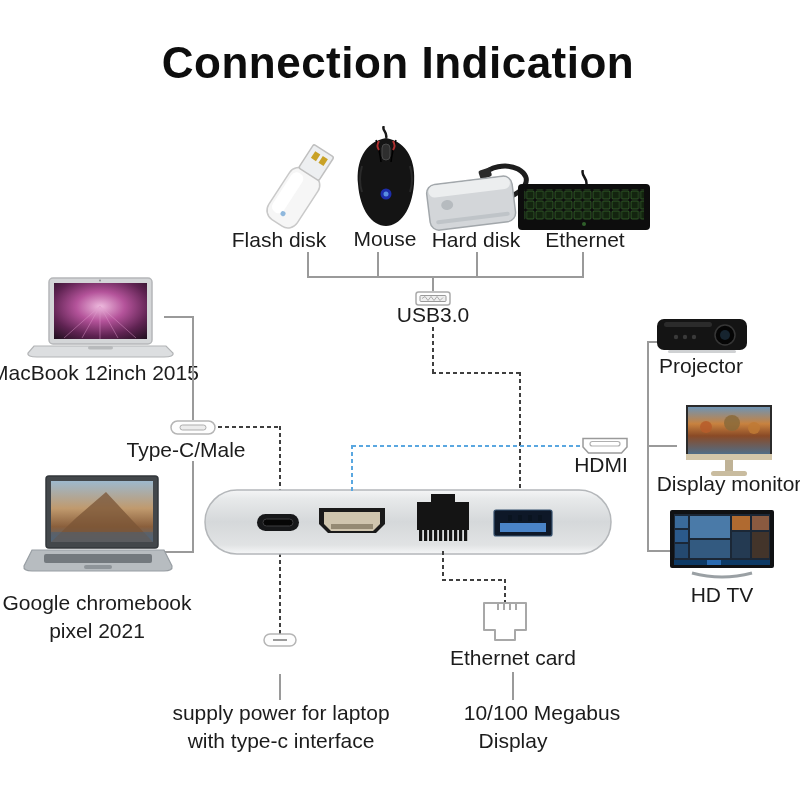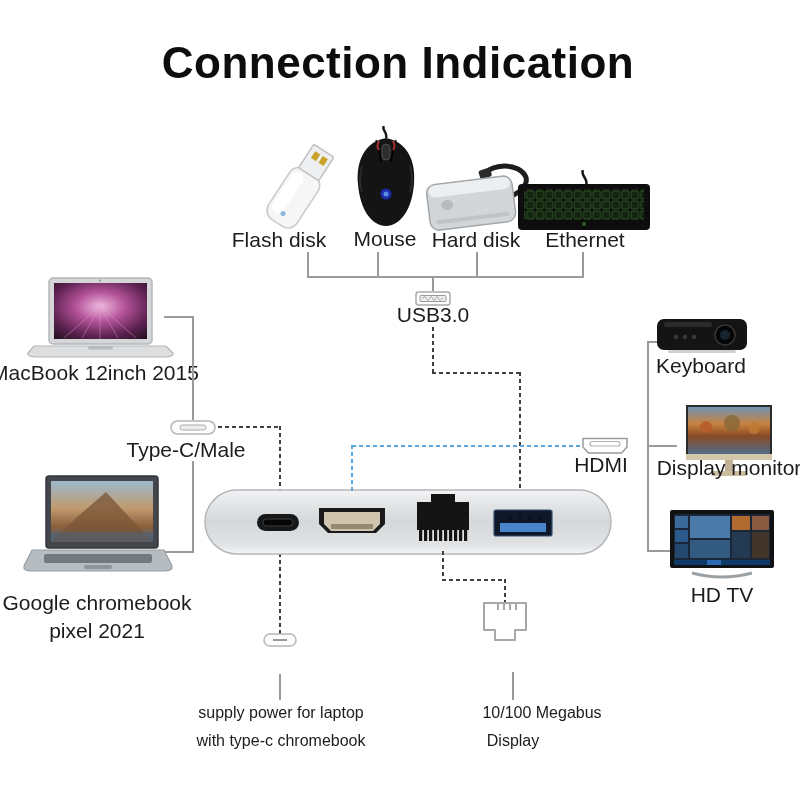--- a/index.html
+++ b/index.html
@@ -1,21 +1,21 @@
 <!DOCTYPE html>
 <html><head>
 <meta charset="utf-8">
 <style>
   html,body{margin:0;padding:0;background:#fff;}
   #canvas{position:relative;width:800px;height:800px;background:#ffffff;overflow:hidden;
           font-family:"Liberation Sans",sans-serif;color:#1c1c1c;}
   .abs{position:absolute;}
   .lbl{position:absolute;transform:translate(-50%,-50%);white-space:nowrap;
        font-size:21px;color:#1c1c1c;text-align:center;line-height:1.1;}
-  .lbl.small{font-size:16px;}
+  .lbl.small{font-size:21px;}
   .title{position:absolute;left:398px;top:63px;transform:translate(-50%,-50%);
          font-size:44px;font-weight:bold;color:#0d0d0d;white-space:nowrap;letter-spacing:0.5px;}
   
   .lv{position:absolute;width:2px;background:#9a9a9a;}
   .lh{position:absolute;height:2px;background:#9a9a9a;}
   
   .dv{position:absolute;width:2px;background:repeating-linear-gradient(#3f3f3f 0 4px,transparent 4px 7px);}
   .dh{position:absolute;height:2px;background:repeating-linear-gradient(90deg,#3f3f3f 0 4px,transparent 4px 7px);}
   
   .bv{position:absolute;width:2px;background:repeating-linear-gradient(#5aa7e0 0 4px,transparent 4px 7px);}
@@ -238,21 +238,21 @@
       <rect x="3" y="7" width="90" height="31" rx="7" fill="#141414"></rect>
       <rect x="10" y="10" width="48" height="5" rx="2.5" fill="#2b2b2b"></rect>
       <circle cx="71" cy="23" r="10" fill="#050505" stroke="#363636" stroke-width="1.5"></circle>
       <circle cx="71" cy="23" r="5" fill="#16242f"></circle>
       <circle cx="22" cy="25" r="2.2" fill="#3a3a3a"></circle>
       <circle cx="31" cy="25" r="2.2" fill="#3a3a3a"></circle>
       <circle cx="40" cy="25" r="2.2" fill="#3a3a3a"></circle>
       <rect x="14" y="38" width="68" height="3" rx="1.5" fill="#cfd1d3"></rect>
     </svg>
   </div>
-  <div class="lbl" style="left:701px;top:366px;">Keyboard</div>
+  <div class="lbl" style="left:701px;top:366px;">Projector</div>
 
   <div class="abs" style="left:684px;top:403px;">
     <svg width="90" height="78" viewBox="0 0 90 78">
       <defs>
         <linearGradient id="aut" x1="0" y1="0" x2="0" y2="1">
           <stop offset="0" stop-color="#6f94b4"></stop>
           <stop offset="0.35" stop-color="#c8823f"></stop>
           <stop offset="0.6" stop-color="#8a4a26"></stop>
           <stop offset="1" stop-color="#4d6f8c"></stop>
         </linearGradient>
@@ -260,21 +260,21 @@
       <rect x="2" y="2" width="86" height="53" fill="#2b2b2b"></rect>
       <rect x="4" y="4" width="82" height="48" fill="url(#aut)"></rect>
       <circle cx="22" cy="24" r="6" fill="#b65c2a" opacity="0.85"></circle>
       <circle cx="48" cy="20" r="8" fill="#8a6a3a" opacity="0.85"></circle>
       <circle cx="70" cy="25" r="6" fill="#c07a35" opacity="0.85"></circle>
       <rect x="2" y="51" width="86" height="6" fill="#d3c6a9"></rect>
       <rect x="41" y="57" width="8" height="11" fill="#bfb296"></rect>
       <rect x="27" y="68" width="36" height="5" rx="2.5" fill="#c9bc9f"></rect>
     </svg>
   </div>
-  <div class="lbl" style="left:729px;top:468px;">Display monitor</div>
+  <div class="lbl" style="left:729px;top:484px;">Display monitor</div>
 
   <div class="abs" style="left:667px;top:508px;">
     <svg width="110" height="74" viewBox="0 0 110 74">
       <rect x="3" y="2" width="104" height="58" rx="2" fill="#101113"></rect>
       <rect x="7" y="6" width="96" height="46" fill="#1b2736"></rect>
       <rect x="8" y="8" width="13" height="12" fill="#3a6a9a"></rect>
       <rect x="8" y="22" width="13" height="12" fill="#2b5a8c"></rect>
       <rect x="8" y="36" width="13" height="14" fill="#24496f"></rect>
       <rect x="23" y="8" width="40" height="22" fill="#4a7aa8"></rect>
       <rect x="23" y="32" width="40" height="18" fill="#335a80"></rect>
@@ -290,32 +290,33 @@
   <div class="lbl" style="left:722px;top:595px;">HD TV</div>
 
   <div class="abs" style="left:263px;top:633px;">
     <svg width="34" height="14" viewBox="0 0 34 14">
       <rect x="1" y="1" width="32" height="12" rx="6" fill="#fdfdfd" stroke="#b5b5b5" stroke-width="1.5"></rect>
       <line x1="10" y1="7" x2="24" y2="7" stroke="#9a9a9a" stroke-width="2"></line>
     </svg>
   </div>
   <div class="lv" style="left:279px;top:674px;height:26px;"></div>
   <div class="lbl small" style="left:281px;top:713px;">supply power for laptop</div>
-  <div class="lbl small" style="left:281px;top:741px;">with type-c chromebook</div>
+  <div class="lbl small" style="left:281px;top:741px;">with type-c interface</div>
 
   <div class="dv" style="left:442px;top:551px;height:30px;"></div>
   <div class="dh" style="left:442px;top:579px;width:64px;"></div>
   <div class="dv" style="left:504px;top:579px;height:23px;"></div>
 
   <div class="abs" style="left:479px;top:601px;">
     <svg width="52" height="43" viewBox="0 0 52 43">
       <path d="M5 2 H47 V29 H36 V39 H16 V29 H5 Z" fill="#ffffff" stroke="#a8a8a8" stroke-width="2" stroke-linejoin="round"></path>
       <line x1="19" y1="2" x2="19" y2="9" stroke="#a8a8a8" stroke-width="2"></line>
       <line x1="25" y1="2" x2="25" y2="9" stroke="#a8a8a8" stroke-width="2"></line>
       <line x1="31" y1="2" x2="31" y2="9" stroke="#a8a8a8" stroke-width="2"></line>
       <line x1="37" y1="2" x2="37" y2="9" stroke="#a8a8a8" stroke-width="2"></line>
     </svg>
   </div>
+  <div class="lbl" style="left:513px;top:658px;">Ethernet card</div>
   <div class="lv" style="left:512px;top:672px;height:28px;"></div>
   <div class="lbl small" style="left:524px;top:713px;margin-left:18px;">10/100 Megabus</div>
   <div class="lbl small" style="left:513px;top:741px;">Display</div>
 
 </div>
 
 </body></html>

